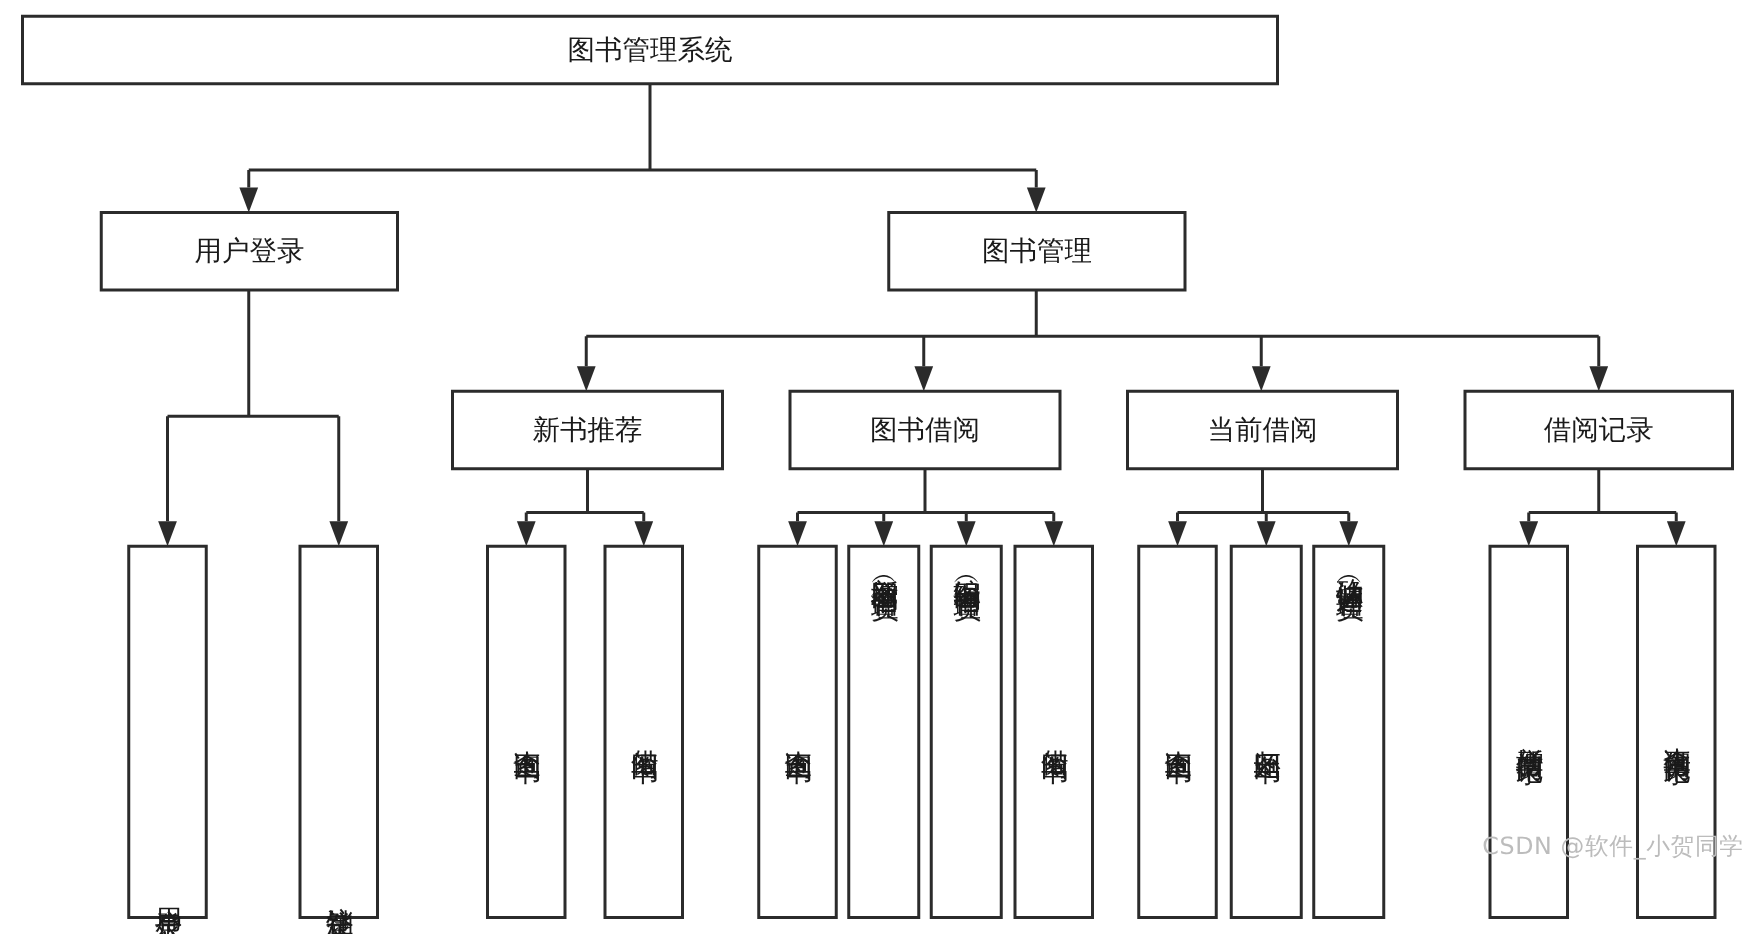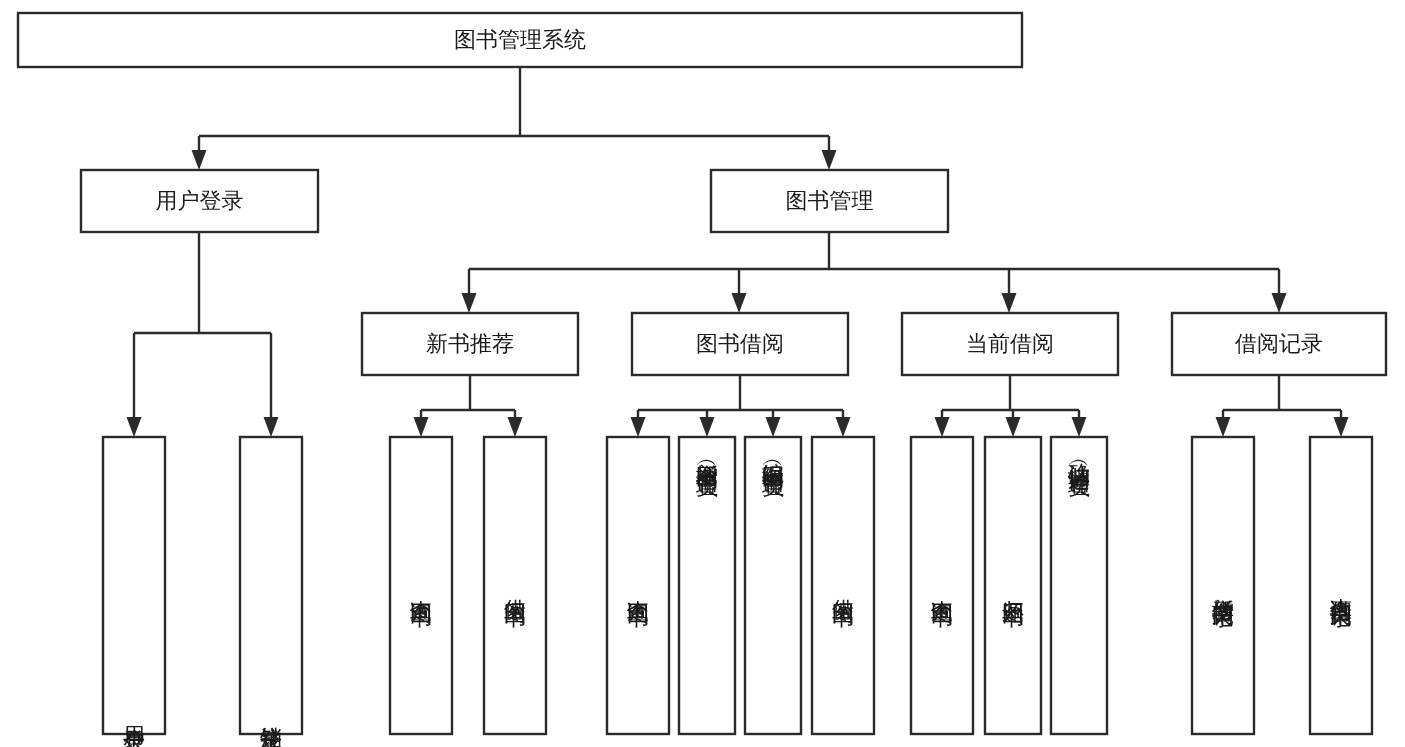--- a/index.html
+++ b/index.html
@@ -219,13 +219,14 @@
       <div class="leaf-label" style="left: 679px; width: 56px; top: 445px; height: 287px; display: flex; align-items: center; justify-content: flex-start;">新增图书（管理员）</div>
       <div class="leaf-label" style="left: 745px; width: 56px; top: 445px; height: 287px; display: flex; align-items: center; justify-content: flex-start;">编辑图书（管理员）</div>
       <div class="leaf-label" style="left: 812px; width: 62px; top: 437px; height: 297px; display: flex; align-items: center; justify-content: center;">借阅图书</div>
       <div class="leaf-label" style="left: 911px; width: 62px; top: 437px; height: 297px; display: flex; align-items: center; justify-content: center;">查询图书</div>
       <div class="leaf-label" style="left: 985px; width: 56px; top: 437px; height: 297px; display: flex; align-items: center; justify-content: center;">归还图书</div>
       <div class="leaf-label" style="left: 1051px; width: 56px; top: 445px; height: 287px; display: flex; align-items: center; justify-content: flex-start;">确认归还（管理员）</div>
       <div class="leaf-label" style="left: 1192px; width: 62px; top: 437px; height: 297px; display: flex; align-items: center; justify-content: center;">新增借阅记录</div>
       <div class="leaf-label" style="left: 1310px; width: 62px; top: 437px; height: 297px; display: flex; align-items: center; justify-content: center;">查询借阅记录</div>
     </div>
 
+  <div class="watermark">CSDN @软件_小贺同学</div>
 </div>
 
 </body></html>

